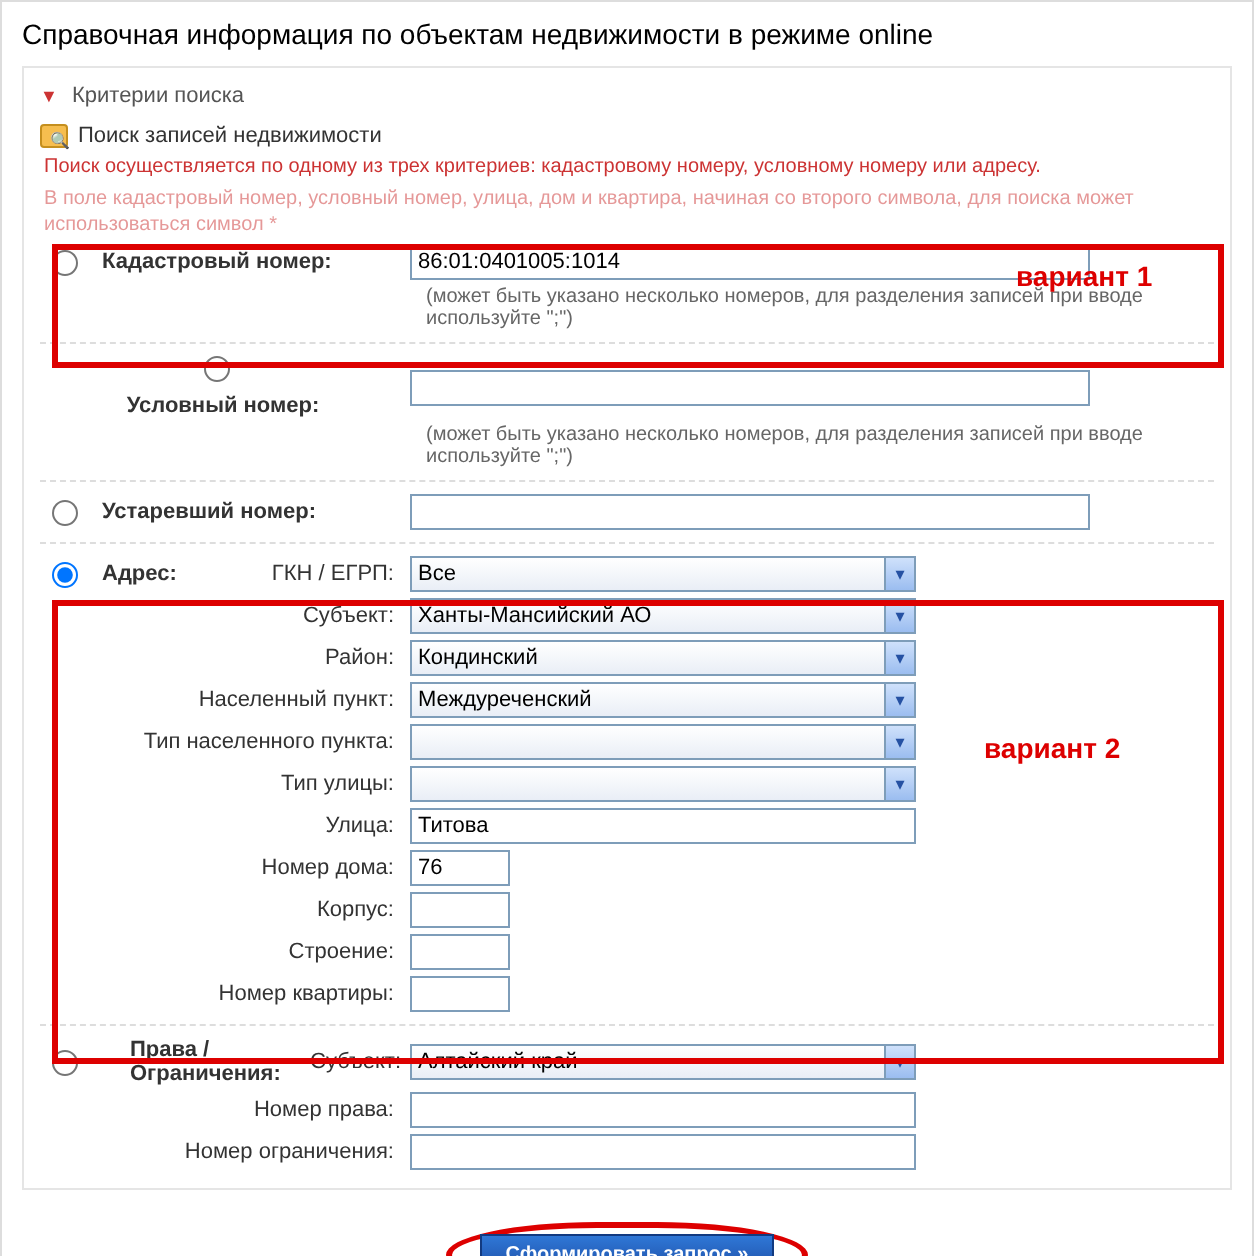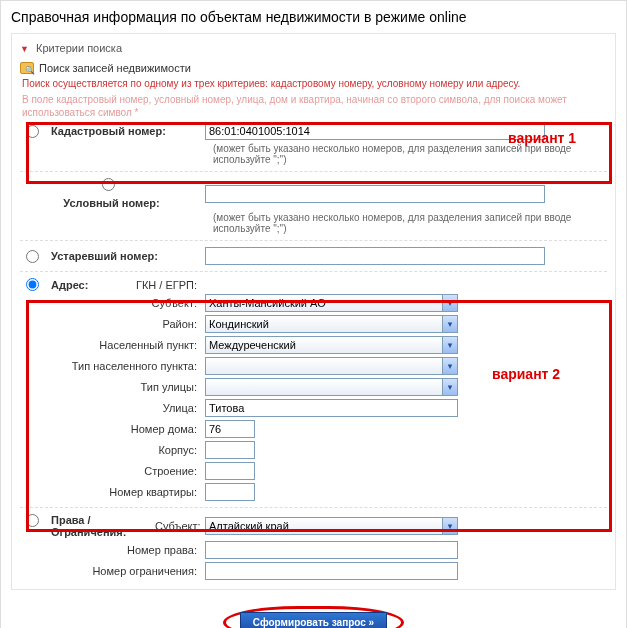--- a/index.html
+++ b/index.html
@@ -83,20 +83,21 @@
       <input class="inp" style="width: 340px;">
     </div>
     <div class="div-line"></div>
 
     <div class="row">
       <div class="label left" style="width:80px;display:flex;align-items:center;gap:6px;">
         <input type="radio" class="radio" name="crit" checked="" style="">
         <b>Адрес:</b>
       </div>
       <div class="label" style="width:105px">ГКН / ЕГРП:</div>
+      <span class="sel-wrap"><select class="sel" style="width:253px"><option>Все</option></select><span class="sel-arrow"></span></span>
     </div>
     <div class="row">
         <div class="label">Субъект:</div>
       <span class="sel-wrap"><select class="sel" style="width:253px"><option>Ханты-Мансийский АО</option></select><span class="sel-arrow"></span></span>
       </div>
     <div class="row">
         <div class="label">Район:</div>
       <span class="sel-wrap"><select class="sel" style="width:253px"><option>Кондинский</option></select><span class="sel-arrow"></span></span>
       </div>
     <div class="row">
@@ -127,21 +128,21 @@
         <div class="label">Строение:</div>
       <input class="inp" style="width: 50px;">
       </div>
     <div class="row">
         <div class="label">Номер квартиры:</div>
       <input class="inp" style="width: 50px;">
       </div>
     <div class="div-line"></div>
 
     <div class="row">
-      <div class="label left" style="width:135px;display:flex;align-items:flex-start;gap:6px;">
+      <div class="label left" style="width:135px;display:flex;align-items:center;gap:20px;">
         <input type="radio" class="radio" name="crit" style="">
         <b>Права / Ограничения:</b>
       </div>
       <div class="label" style="width:50px">Субъект:</div>
       <span class="sel-wrap"><select class="sel" style="width:253px"><option>Алтайский край</option></select><span class="sel-arrow"></span></span>
     </div>
     <div class="row">
         <div class="label">Номер права:</div>
       <input class="inp" style="width: 253px;">
       </div>

